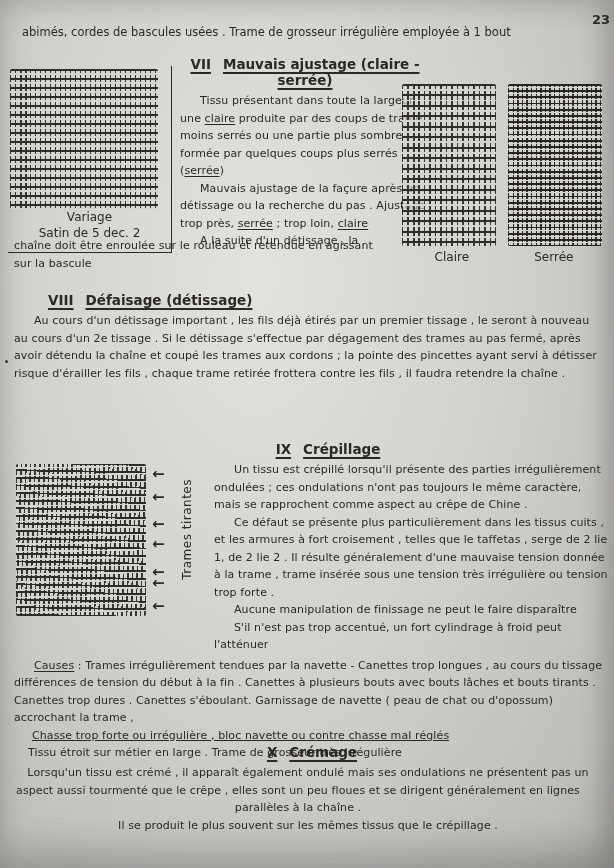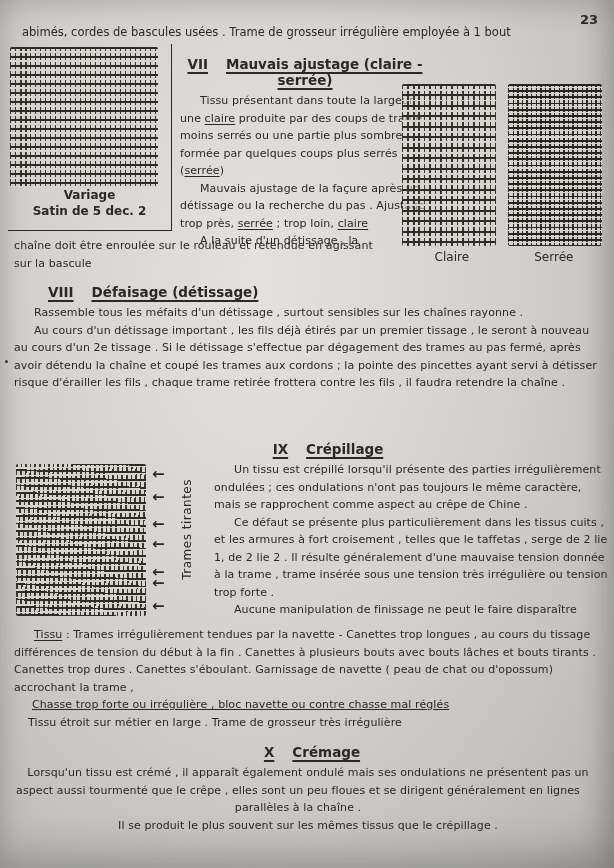--- a/index.html
+++ b/index.html
@@ -9,21 +9,21 @@
       radial-gradient(ellipse at 42% 32%, #e3e2df 0%, #d2d1ce 48%, #bdbcb8 88%, #adaca8 100%);
     box-shadow:inset 0 -22px 34px rgba(0,0,0,.16), inset 0 14px 24px rgba(0,0,0,.07), inset -14px 0 24px rgba(0,0,0,.08);
     font-family:"DejaVu Sans", sans-serif;
     color:#2c2824;
   }
   .hw{font-size:11px;line-height:17.5px;letter-spacing:.1px;margin:0;}
   .hw-md{font-size:11.5px;line-height:17.5px;margin:0;}
   .cap{font-size:12px;line-height:16px;text-align:center;margin:0;}
   .sec-head{font-size:13.5px;font-weight:bold;margin:0 0 4px 0;}
   .sec-head .t{text-decoration:underline;text-underline-offset:3px;text-decoration-thickness:1.5px;}
-  .sec-head .n{text-decoration:underline;text-underline-offset:3px;text-decoration-thickness:1.5px;margin-right:18px;}
+  .sec-head .n{text-decoration:underline;text-underline-offset:3px;text-decoration-thickness:1.5px;margin-right:12px;}
   .u{text-decoration:underline;text-underline-offset:2px;}
   .ind{text-indent:20px;}
   .abs{position:absolute;}
 
   
   .weave{background-color:rgba(215,214,210,.55);border-radius:2px;}
   .weave-satin{
     background-image:
       repeating-linear-gradient(180deg,#2f2b26 0 1.8px,transparent 1.8px 9px),
       repeating-linear-gradient(180deg,transparent 0 4.2px,#d5d4d0 4.2px 5.8px,transparent 5.8px 9px),
@@ -41,43 +41,43 @@
       repeating-linear-gradient(180deg,transparent 0 2.9px,#d5d4d0 2.9px 4px,transparent 4px 6.2px),
       repeating-linear-gradient(90deg,#312d28 0 1.5px,transparent 1.5px 4.6px);
   }
   .weave-crep{
     background-image:
       repeating-linear-gradient(181deg,#2f2b26 0 1.8px,transparent 1.8px 7.6px),
       repeating-linear-gradient(179deg,transparent 0 3.5px,#d5d4d0 3.5px 5px,transparent 5px 7.6px),
       repeating-linear-gradient(92deg,#39352f 0 1.6px,transparent 1.6px 4.6px);
   }
 
-  .variage-box{left:8px;top:44px;width:163px;height:186px;border-right:1.8px solid #2c2824;border-bottom:1.8px solid #2c2824;font-weight:bold;}
+  .variage-box{left:8px;top:66px;width:163px;height:186px;border-right:1.8px solid #2c2824;border-bottom:1.8px solid #2c2824;}
   .variage-box .weave{width:148px;height:140px;margin:3px 0 0 2px;}
   .vii-text{left:180px;top:56px;width:250px;}
   .vii-figR{left:402px;top:84px;width:204px;}
   .vii-figR .row{display:flex;gap:12px;}
   .vii-figR .weave{width:94px;height:162px;}
   .vii-figR .caps{display:flex;justify-content:space-around;margin-top:3px;}
   .vii-cont{left:14px;top:237px;width:372px;}
 
-  .sec8{left:14px;top:284px;width:592px;}
+  .sec8{left:14px;top:292px;width:592px;}
   .sec8 .sec-head{margin-left:34px;}
   .sec9{left:14px;top:441px;width:594px;}
   .sec9 .sec-head{margin-left:34px;text-align:center;}
   .fig-crep{position:relative;width:200px;height:162px;flex:0 0 200px;}
   .fig-crep .weave{width:130px;height:152px;position:absolute;left:2px;top:3px;}
   .fig-crep .arr{position:absolute;font-size:15px;font-weight:bold;line-height:10px;color:#2c2824;}
   .fig-crep .vlabel{position:absolute;left:166px;top:18px;writing-mode:vertical-rl;transform:rotate(180deg);font-size:12px;letter-spacing:.5px;}
   .sec9 .row{display:flex;}
   .sec9 .txt{flex:1;}
   .causes{margin-top:3px;}
   .sec10{left:2px;top:744px;width:592px;text-align:center;}
   .sec10 .sec-head{margin-left:28px;}
-  .pageno{right:16px;top:12px;font-size:13px;font-weight:bold;}
+  .pageno{right:4px;top:12px;font-size:13px;font-weight:bold;}
   .introline{left:22px;top:24px;width:578px;}
   .margin-dot{position:absolute;left:5px;top:360px;width:3px;height:3px;border-radius:50%;background:#3a362f;}
 </style>
 </head>
 <body>
 
 <div class="page">
 
   <div class="abs pageno">23</div>
   <p class="abs introline hw-md">abimés, cordes de bascules usées . Trame de grosseur irrégulière employée à 1 bout</p>
@@ -103,21 +103,20 @@
     <div class="caps">
       <span class="cap">Claire</span>
       <span class="cap">Serrée</span>
     </div>
   </div>
 
   <p class="abs vii-cont hw">chaîne doit être enroulée sur le rouleau et retendue en agissant sur la bascule</p>
 
   <div class="abs sec8">
     <p class="sec-head"><span class="n">VIII</span><span class="t">Défaisage (détissage)</span></p>
-    <p class="hw ind">Rassemble tous les méfaits d'un détissage , surtout sensibles sur les chaînes rayonne .</p>
     <p class="hw ind">Au cours d'un détissage important , les fils déjà étirés par un premier tissage , le seront à nouveau au cours d'un 2e tissage . Si le détissage s'effectue par dégagement des trames au pas fermé, après avoir détendu la chaîne et coupé les trames aux cordons ; la pointe des pincettes ayant servi à détisser risque d'érailler les fils , chaque trame retirée frottera contre les fils , il faudra retendre la chaîne .</p>
   </div>
   <div class="margin-dot"></div>
 
   <div class="abs sec9">
     <p class="sec-head"><span class="n">IX</span><span class="t">Crépillage</span></p>
     <div class="row">
       <div class="fig-crep">
         <div class="weave weave-crep"></div>
         <span class="arr" style="left:138px;top:8px;">←</span>
@@ -126,24 +125,25 @@
         <span class="arr" style="left:138px;top:78px;">←</span>
         <span class="arr" style="left:138px;top:106px;">←</span>
         <span class="arr" style="left:138px;top:117px;">←</span>
         <span class="arr" style="left:138px;top:140px;">←</span>
         <span class="vlabel">Trames tirantes</span>
       </div>
       <div class="txt">
         <p class="hw ind">Un tissu est crépillé lorsqu'il présente des parties irrégulièrement ondulées ; ces ondulations n'ont pas toujours le même caractère, mais se rapprochent comme aspect au crêpe de Chine .</p>
         <p class="hw ind">Ce défaut se présente plus particulièrement dans les tissus cuits , et les armures à fort croisement , telles que le taffetas , serge de 2 lie 1, de 2 lie 2 . Il résulte généralement d'une mauvaise tension donnée à la trame , trame insérée sous une tension très irrégulière ou tension trop forte .</p>
         <p class="hw ind">Aucune manipulation de finissage ne peut le faire disparaître</p>
+        <p class="hw ind">S'il n'est pas trop accentué, un fort cylindrage à froid peut l'atténuer</p>
       </div>
     </div>
     <div class="causes">
-      <p class="hw ind"><span class="u">Tissu</span><span> : Trames irrégulièrement tendues par la navette - Canettes trop longues , au cours du tissage différences de tension du début à la fin . Canettes à plusieurs bouts avec bouts lâches et bouts tirants . Canettes trop dures . Canettes s'éboulant. Garnissage de navette ( peau de chat ou d'opossum) accrochant la trame ,</span></p>
+      <p class="hw ind"><span class="u">Causes</span><span> : Trames irrégulièrement tendues par la navette - Canettes trop longues , au cours du tissage différences de tension du début à la fin . Canettes à plusieurs bouts avec bouts lâches et bouts tirants . Canettes trop dures . Canettes s'éboulant. Garnissage de navette ( peau de chat ou d'opossum) accrochant la trame ,</span></p>
       <p class="hw" style="padding-left:18px;text-decoration:underline;">Chasse trop forte ou irrégulière , bloc navette ou contre chasse mal réglés</p>
       <p class="hw" style="padding-left:14px;">Tissu étroit sur métier en large . Trame de grosseur très irrégulière</p>
     </div>
   </div>
 
   <div class="abs sec10">
     <p class="sec-head"><span class="n">X</span><span class="t">Crémage</span></p>
     <p class="hw ind">Lorsqu'un tissu est crémé , il apparaît également ondulé mais ses ondulations ne présentent pas un aspect aussi tourmenté que le crêpe , elles sont un peu floues et se dirigent généralement en lignes parallèles à la chaîne .</p>
     <p class="hw ind">Il se produit le plus souvent sur les mêmes tissus que le crépillage .</p>
   </div>

